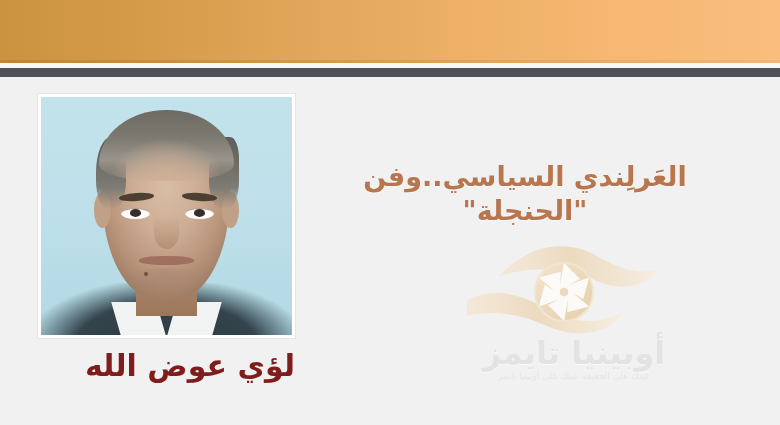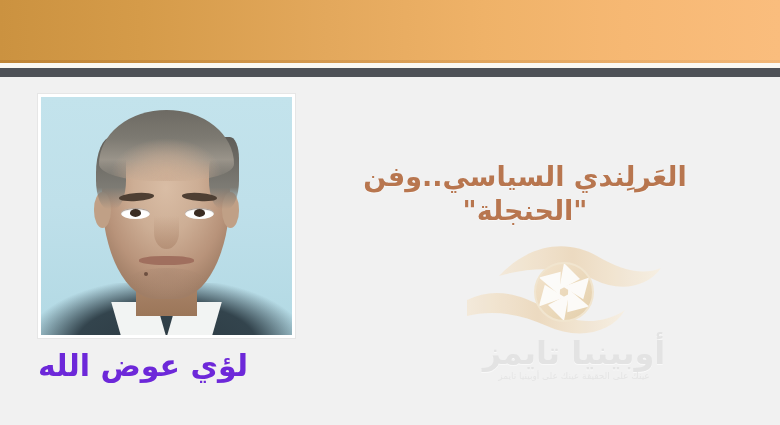--- a/index.html
+++ b/index.html
@@ -188,23 +188,23 @@
     background: #6d5040;
     border-radius: 50%;
   }
 
   
   .byline {
     position: absolute;
     left: 38px;
     top: 349px;
     width: 257px;
-    text-align: left;
+    text-align: right;
     direction: rtl;
-    color: #6d28d9;
+    color: #7f1d1d;
     font-size: 30px;
     font-weight: 700;
     letter-spacing: 0.5px;
     line-height: 1.1;
   }
 
   
   .headline {
     position: absolute;
     right: 40px;

